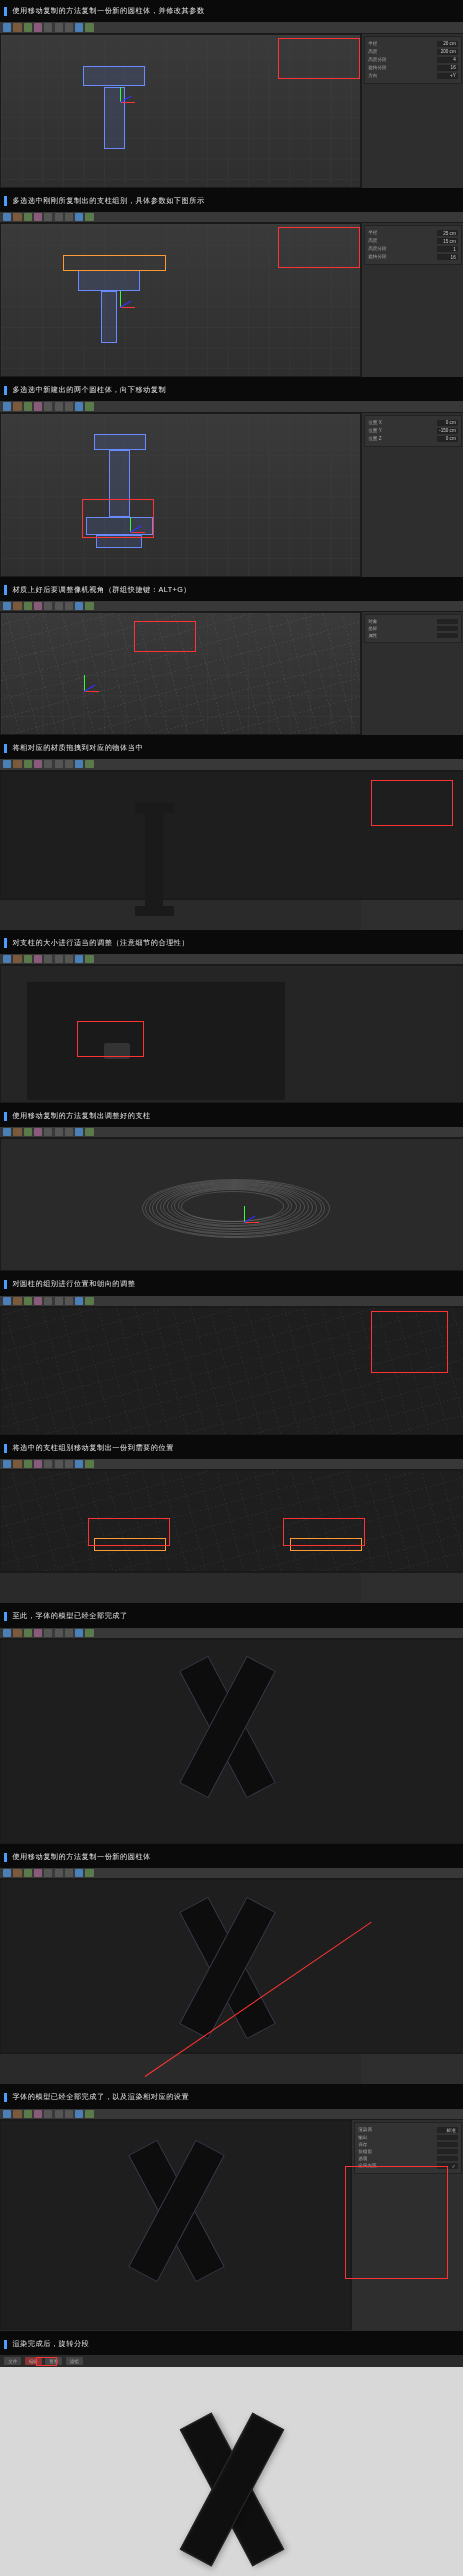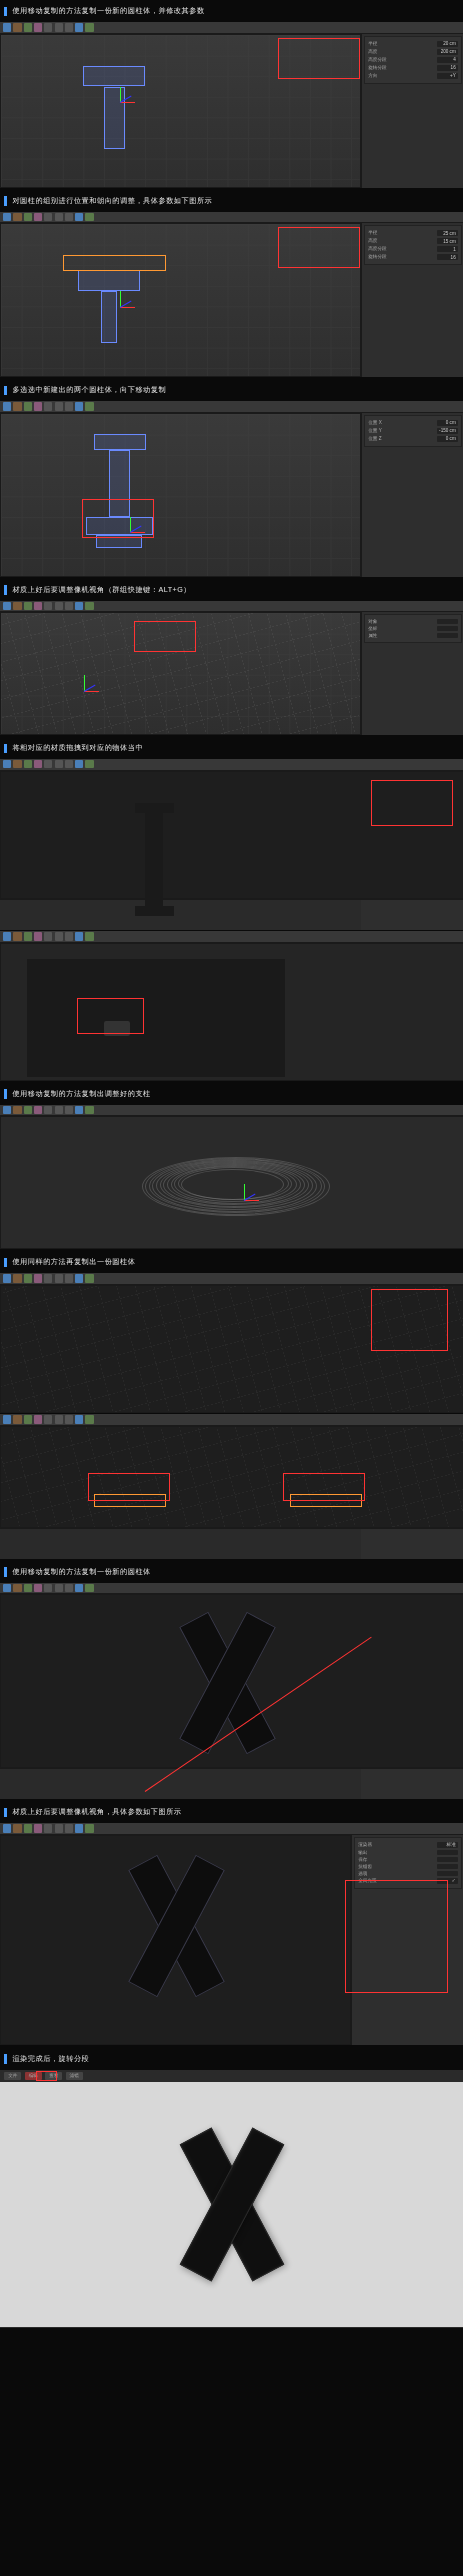--- a/index.html
+++ b/index.html
@@ -96,21 +96,21 @@
               </div>
             </div>
           </div>
         </div>
         <div class="redbox" style="left: 278px; top: 15.5px; width: 82px; height: 41px;"></div>
       </div>
     </div>
     <div class="step">
       <div class="caption">
         <div class="bar"></div>
-        <span>对圆柱的组别进行位置和朝向的调整，具体参数如下图所示</span>
+        <span>多选选中刚刚所复制出的支柱组别，具体参数如下图所示</span>
       </div>
       <div class="shot" style="height: 165px;">
         <div class="toolbar">
           <div class="tbtn b1"></div>
           <div class="tbtn b2"></div>
           <div class="tbtn b3"></div>
           <div class="tbtn b4"></div>
           <div class="tbtn "></div>
           <div class="tbtn "></div>
           <div class="tbtn "></div>
@@ -275,20 +275,24 @@
           </div>
         </div>
         <div class="bottompanel">
           <div class="bp-left"></div>
           <div class="bp-right"></div>
         </div>
         <div class="redbox" style="left: 371px; top: 20.6px; width: 82px; height: 46px;"></div>
       </div>
     </div>
     <div class="step">
+      <div class="caption">
+        <div class="bar"></div>
+        <span>对支柱的大小进行适当的调整（注意细节的合理性）</span>
+      </div>
       <div class="shot" style="height: 149px;">
         <div class="toolbar">
           <div class="tbtn b1"></div>
           <div class="tbtn b2"></div>
           <div class="tbtn b3"></div>
           <div class="tbtn b4"></div>
           <div class="tbtn "></div>
           <div class="tbtn "></div>
           <div class="tbtn "></div>
           <div class="tbtn b1"></div>
@@ -339,21 +343,21 @@
               <div class="ax y" style="position:absolute"></div>
               <div class="ax z" style="position:absolute;left:15.5px;top:15.5px"></div>
             </div>
           </div>
         </div>
       </div>
     </div>
     <div class="step">
       <div class="caption">
         <div class="bar"></div>
-        <span>使用同样的方法再复制出一份圆柱体</span>
+        <span>对圆柱的组别进行位置和朝向的调整</span>
       </div>
       <div class="shot" style="height: 139px;">
         <div class="toolbar">
           <div class="tbtn b1"></div>
           <div class="tbtn b2"></div>
           <div class="tbtn b3"></div>
           <div class="tbtn b4"></div>
           <div class="tbtn "></div>
           <div class="tbtn "></div>
           <div class="tbtn "></div>
@@ -362,20 +366,24 @@
         </div>
         <div class="main" style="height: 128px;">
           <div class="viewport" style="background: rgb(30, 30, 30);">
             <div class="perspective-grid" style="opacity: 0.15;"></div>
           </div>
         </div>
         <div class="redbox" style="left: 371px; top: 15.5px; width: 77px; height: 62px;"></div>
       </div>
     </div>
     <div class="step">
+      <div class="caption">
+        <div class="bar"></div>
+        <span>将选中的支柱组别移动复制出一份到需要的位置</span>
+      </div>
       <div class="shot" style="height: 144px;">
         <div class="toolbar">
           <div class="tbtn b1"></div>
           <div class="tbtn b2"></div>
           <div class="tbtn b3"></div>
           <div class="tbtn b4"></div>
           <div class="tbtn "></div>
           <div class="tbtn "></div>
           <div class="tbtn "></div>
           <div class="tbtn b1"></div>
@@ -392,20 +400,45 @@
           <div class="bp-left"></div>
           <div class="bp-right"></div>
         </div>
         <div class="redbox" style="left: 88px; top: 59px; width: 82px; height: 28px;"></div>
         <div class="redbox" style="left: 283px; top: 59px; width: 82px; height: 28px;"></div>
       </div>
     </div>
     <div class="step">
       <div class="caption">
         <div class="bar"></div>
+        <span>至此，字体的模型已经全部完成了</span>
+      </div>
+      <div class="shot" style="height: 216px;">
+        <div class="toolbar">
+          <div class="tbtn b1"></div>
+          <div class="tbtn b2"></div>
+          <div class="tbtn b3"></div>
+          <div class="tbtn b4"></div>
+          <div class="tbtn "></div>
+          <div class="tbtn "></div>
+          <div class="tbtn "></div>
+          <div class="tbtn b1"></div>
+          <div class="tbtn b3"></div>
+        </div>
+        <div class="main" style="height: 205px;">
+          <div class="viewport" style="background: rgb(30, 30, 30);">
+            <div class="xbeam" style="left: 210px; top: 15.5px; width: 33px; height: 144px; transform: rotate(-28deg); background: rgb(13, 13, 13); border: 0.5px solid rgb(58, 58, 74);"></div>
+            <div class="xbeam" style="left: 210px; top: 15.5px; width: 33px; height: 144px; transform: rotate(28deg); background: rgb(13, 13, 13); border: 0.5px solid rgb(58, 58, 74);"></div>
+          </div>
+        </div>
+      </div>
+    </div>
+    <div class="step">
+      <div class="caption">
+        <div class="bar"></div>
         <span>使用移动复制的方法复制一份新的圆柱体</span>
       </div>
       <div class="shot" style="height: 216px;">
         <div class="toolbar">
           <div class="tbtn b1"></div>
           <div class="tbtn b2"></div>
           <div class="tbtn b3"></div>
           <div class="tbtn b4"></div>
           <div class="tbtn "></div>
           <div class="tbtn "></div>
@@ -422,21 +455,21 @@
         </div>
         <div class="bottompanel">
           <div class="bp-left"></div>
           <div class="bp-right"></div>
         </div>
       </div>
     </div>
     <div class="step">
       <div class="caption">
         <div class="bar"></div>
-        <span>材质上好后要调整像机视角，具体参数如下图所示</span>
+        <span>字体的模型已经全部完成了，以及渲染相对应的设置</span>
       </div>
       <div class="shot" style="height: 222px;">
         <div class="toolbar">
           <div class="tbtn b1"></div>
           <div class="tbtn b2"></div>
           <div class="tbtn b3"></div>
           <div class="tbtn b4"></div>
           <div class="tbtn "></div>
           <div class="tbtn "></div>
           <div class="tbtn "></div>

